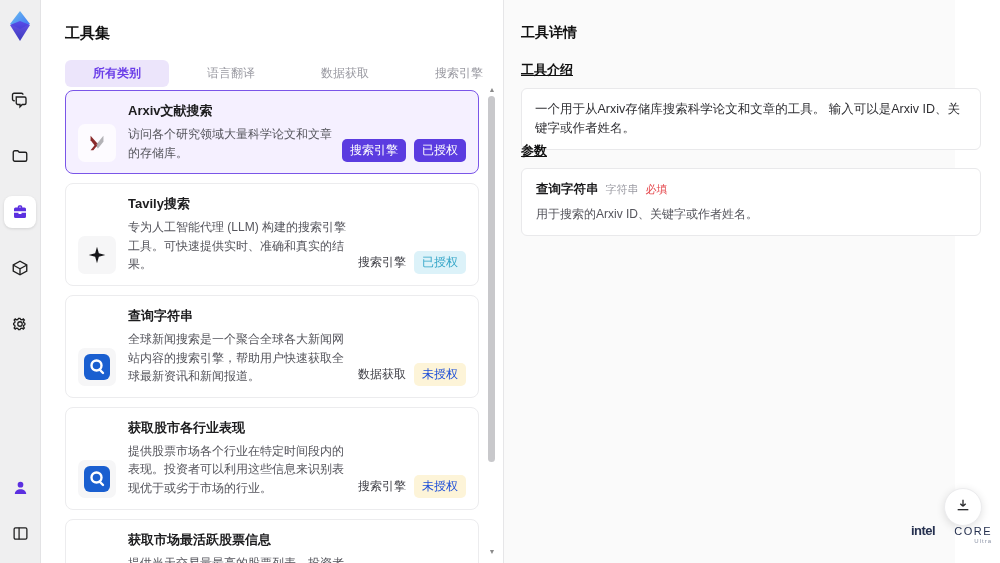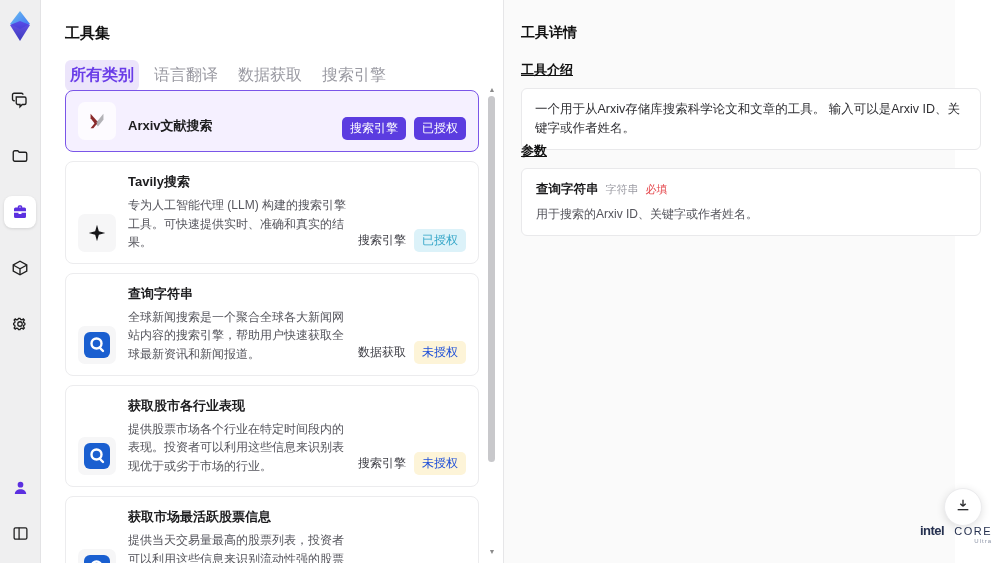--- a/index.html
+++ b/index.html
@@ -15,21 +15,21 @@
   .rail-btn { width:32px; height:32px; display:flex; align-items:center; justify-content:center;
     border-radius:8px; cursor:pointer; color:#1f1f1f; }
   .rail-btn.active { background:#ffffff; color:#5b2fe0; box-shadow:0 1px 3px rgba(0,0,0,.12); }
   .rail-bottom { margin-top:auto; margin-bottom:14px; display:flex; flex-direction:column; gap:14px; align-items:center; }
   .rail-btn svg { display:block; }
 
   
   .list-panel { position:absolute; left:41px; top:0; width:462px; height:477px; background:#fff; }
   .panel-title { position:absolute; left:24px; top:24px; font-size:15px; font-weight:bold; color:#111; }
   .tabs { position:absolute; left:24px; top:60px; display:flex; gap:10px; }
-  .tab { font-size:16px; color:#9a9aa2; padding:5px 5px; border-radius:6px; cursor:pointer; white-space:nowrap; }
+  .tab { font-size:12px; color:#9a9aa2; padding:5px 28px; border-radius:6px; cursor:pointer; white-space:nowrap; }
   .tab.active { color:#6a3de8; background:#ece5fb; font-weight:bold; }
 
   .tool-list { position:absolute; left:24px; top:90px; width:414px; display:flex; flex-direction:column; gap:9px; }
   .tool-card { background:#fff; border:1px solid #ececee; border-radius:8px; padding:11px 12px;
     display:flex; align-items:flex-end; cursor:pointer; }
   .tool-card.selected { background:#f5f0ff; border:1.5px solid #7a55e8; }
   .tool-icon { width:38px; height:38px; border-radius:7px; background:#f6f6f7; flex:0 0 38px;
     display:flex; align-items:center; justify-content:center; overflow:hidden; }
   .tool-card.selected .tool-icon { background:#fdfbff; }
   .tool-main { flex:1 1 auto; margin-left:12px; margin-right:8px; min-width:0; }
@@ -64,21 +64,21 @@
   .param-type { font-size:11px; color:#9a9aa2; }
   .param-req { font-size:11px; color:#e5484d; }
   .param-desc { margin-top:8px; font-size:12px; color:#55555c; }
 
   
   .download-fab { position:absolute; left:944px; top:488px; width:38px; height:38px; border-radius:50%;
     background:#fff; border:1px solid #ececee; box-shadow:0 2px 8px rgba(0,0,0,.12);
     display:flex; align-items:center; justify-content:center; cursor:pointer; color:#2b2b2e; }
   .intel-logo { position:absolute; left:926px; top:524px; width:66px; text-align:right;
     color:#25304f; line-height:1; cursor:default; }
-  .intel-row { display:flex; align-items:baseline; justify-content:flex-end; gap:10px; }
+  .intel-row { display:flex; align-items:baseline; justify-content:flex-end; gap:19px; }
   .intel-word { font-size:13px; font-weight:bold; letter-spacing:-0.5px; }
   .core-word { font-size:11px; letter-spacing:1.5px; font-weight:400; }
   .ultra-word { display:block; font-size:6px; color:#8b93a6; letter-spacing:1px; margin-top:1px; }
 </style>
 </head>
 <body>
 
 <div class="rail">
   <div class="rail-logo">
     <svg width="30" height="32" viewBox="0 0 30 32">
@@ -170,20 +170,21 @@
       <div class="tool-card selected">
     <div class="tool-icon">
           <svg width="22" height="22" viewBox="0 0 24 24">
             <path d="M5 4l8 9-2.5 3L5 9z" fill="#8a2a2b"></path>
             <path d="M19 4l-8.5 10.5L13 18l6-7.5z" fill="#9a9a9e" opacity=".75"></path>
             <path d="M5 20l5.5-7 1.6 2L8 20z" fill="#8a2a2b"></path>
           </svg>
         </div>
     <div class="tool-main">
       <div class="tool-name">Arxiv文献搜索</div>
+      <div class="tool-desc">访问各个研究领域大量科学论文和文章的存储库。</div>
     </div>
     <div class="tool-side">
       <span class="badge solid">搜索引擎</span>
       <span class="badge solid">已授权</span>
     </div>
   </div>
       <div class="tool-card">
     <div class="tool-icon">
           <svg width="20" height="20" viewBox="0 0 24 24">
             <path d="M12 2l2.2 7.8L22 12l-7.8 2.2L12 22l-2.2-7.8L2 12l7.8-2.2z" fill="#17171a"></path>

